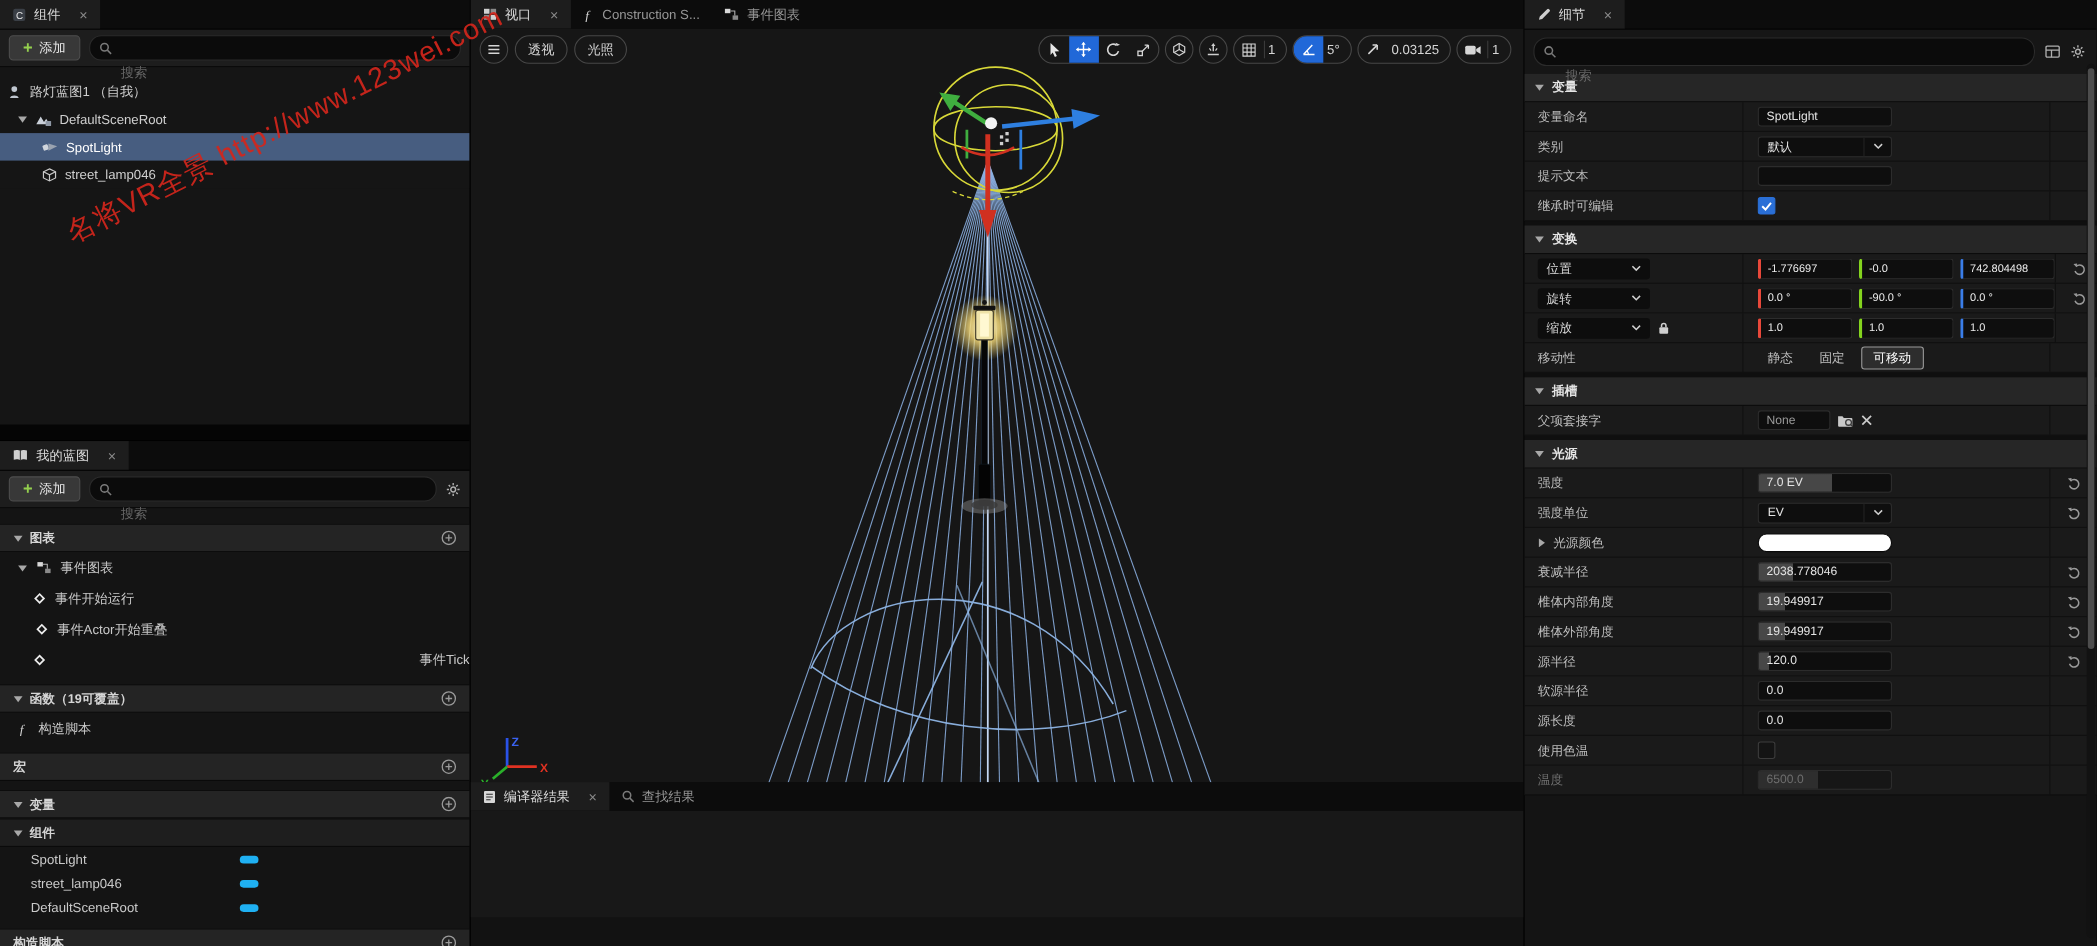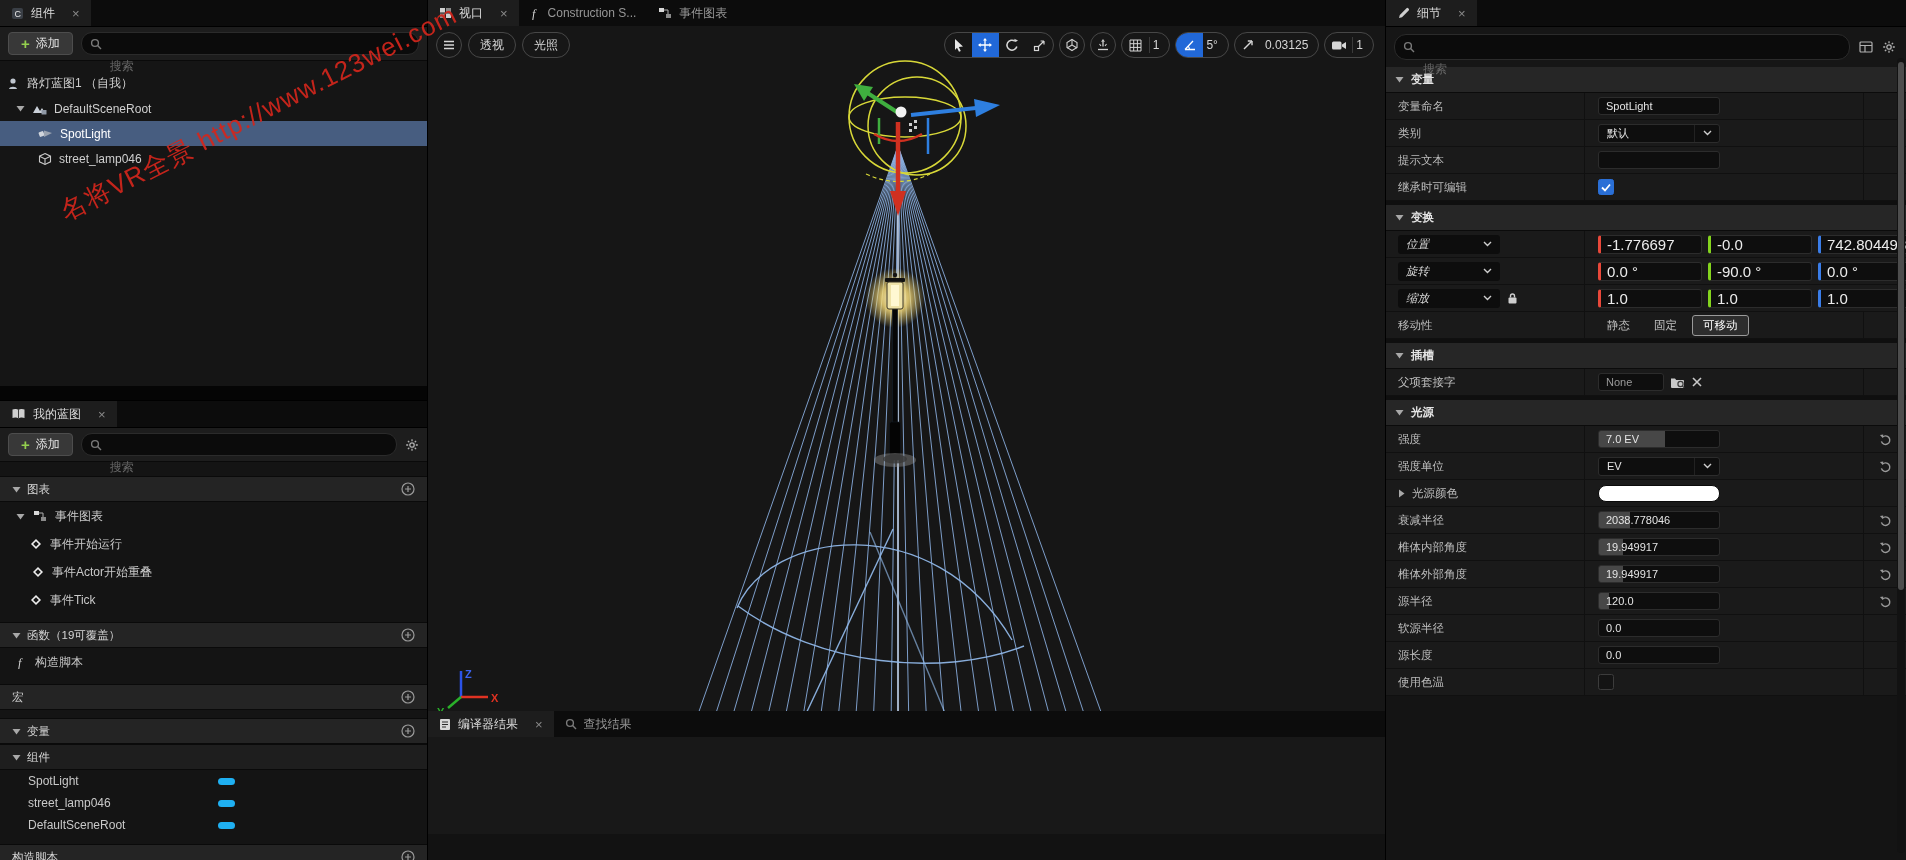--- a/index.html
+++ b/index.html
@@ -18,21 +18,21 @@
   .plus{color:#94d04e;font-size:15px;font-weight:bold;line-height:1;}
   .searchbox{flex:1;display:flex;align-items:center;gap:6px;height:21px;background:#0b0b0b;border:1px solid #2b2b2b;border-radius:11px;padding:0 8px;}
   .searchbox input{flex:1;background:transparent;border:none;outline:none;color:#ddd;font-size:12px;min-width:10px;margin-top:44px;}
   input::placeholder{color:#666;}
   
   #components-tree{padding-top:10px;background:#151515;}
   .comp-row{height:25px;display:flex;align-items:center;gap:7px;color:#cfcfcf;}
   .comp-row.selected{background:#475d80;color:#fff;}
   
   #mb-rows{background:#141414;}
-  .mb-header,.mb-subheader{height:24px;margin-top:8px;background:#242424;display:flex;align-items:center;gap:6px;padding:0 12px;color:#d6d6d6;font-size:11.5px;border-top:1px solid #0a0a0a;border-bottom:1px solid #0a0a0a;}
+  .mb-header,.mb-subheader{height:24px;margin-top:8px;background:#242424;display:flex;align-items:center;gap:6px;padding:0 12px;color:#d6d6d6;font-size:11.5px;border-top:1px solid #0a0a0a;border-bottom:1px solid #0a0a0a;font-weight:bold;}
   .mb-subheader{background:#1e1e1e;margin-top:0;}
   .mb-header:first-child{margin-top:14px;}
   .mb-plus{margin-left:auto;}
   .mb-item{height:28px;display:flex;align-items:center;gap:8px;color:#c9c9c9;position:relative;}
   .mb-item.small{height:22px;}
   .mb-pill{position:absolute;left:218px;width:17px;height:7px;border-radius:4px;background:#1fb0f2;}
   
   #viewport{position:absolute;top:26px;left:0;width:958px;height:711px;background:#151515;overflow:hidden;}
   .vp-topleft{position:absolute;top:6px;left:8px;display:flex;gap:6px;z-index:5;}
   .vp-topright{position:absolute;top:6px;right:12px;display:flex;gap:5px;z-index:5;align-items:center;}
@@ -53,22 +53,22 @@
   .d-section + .d-section, .d-row + .d-section{margin-top:4px;}
   .d-row{display:flex;align-items:stretch;height:27px;box-sizing:border-box;background:#1a1a1a;border-bottom:1px solid #101010;}
   .d-label{width:186px;flex:none;padding-left:12px;color:#bdbdbd;font-size:11.5px;display:flex;align-items:center;gap:7px;border-right:1px solid #101010;}
   .d-row.disabled .d-label{color:#6f6f6f;}
   .d-value{flex:1;display:flex;align-items:center;gap:6px;padding-left:13px;}
   .d-reset{width:42px;flex:none;display:flex;align-items:center;justify-content:center;border-left:1px solid #101010;}
   .fld{height:18px;background:#0e0e0e;border:1px solid #2c2c2c;border-radius:3px;color:#e4e4e4;font-size:11px;display:flex;align-items:center;padding:0 7px;box-sizing:border-box;}
   input.fld{outline:none;}
   .fld.single{width:122px;}
   .fld.socket{width:66px;color:#9a9a9a;}
-  .vfld{width:104px;height:19px;background:#0e0e0e;border:1px solid #2c2c2c;border-left-width:3px;border-radius:3px;color:#ececec;font-size:15px;display:flex;align-items:center;padding:0 6px;box-sizing:border-box;}
-  .vec-label{display:flex;align-items:center;justify-content:space-between;width:102px;height:19px;background:#0d0d0d;border-radius:3px;padding:0 8px;box-sizing:border-box;color:#d6d6d6;font-style:italic;}
+  .vfld{width:86px;height:19px;background:#0e0e0e;border:1px solid #2c2c2c;border-left-width:3px;border-radius:3px;color:#ececec;font-size:10px;display:flex;align-items:center;padding:0 6px;box-sizing:border-box;}
+  .vec-label{display:flex;align-items:center;justify-content:space-between;width:102px;height:19px;background:#0d0d0d;border-radius:3px;padding:0 8px;box-sizing:border-box;color:#d6d6d6;}
   .dd{display:flex;align-items:stretch;width:122px;height:19px;background:#0e0e0e;border:1px solid #2c2c2c;border-radius:3px;box-sizing:border-box;overflow:hidden;}
   .dd-v{flex:1;display:flex;align-items:center;padding-left:8px;color:#e4e4e4;font-size:11px;}
   .dd-c{width:24px;display:flex;align-items:center;justify-content:center;border-left:1px solid #222;}
   .checkbox{width:14px;height:14px;border-radius:2.5px;background:#141414;border:1px solid #3c3c3c;display:flex;align-items:center;justify-content:center;}
   .checkbox.checked{background:#2a6fd6;border-color:#2a6fd6;}
   .seg{color:#c2c2c2;font-size:11.5px;padding:0 9px;}
   .seg-sel{border:1px solid #9a9a9a;border-radius:3px;padding:2px 10px;color:#fff;background:#2d2d2d;}
   .swatch{width:120px;height:15px;border-radius:8px;border:1px solid #0a0a0a;}
   .scrollbar{position:absolute;right:1px;top:58px;width:8px;height:795px;background:#121212;border-radius:4px;}
   .scrollbar .thumb{position:absolute;left:1px;top:4px;width:6px;height:528px;background:#4d4d4d;border-radius:3px;}
@@ -229,21 +229,21 @@
       </div>
       <div class="mb-item" style="padding-left: 32px;">
         <span class="i">
           <svg width="12" height="12" viewBox="0 0 12 12">
             <path d="M6 1l5 5-5 5-5-5z" fill="#ededed"></path>
             <path d="M6 3.2L8.8 6 6 8.8 3.2 6z" fill="#161616"></path>
           </svg>
         </span>
         <span>事件Actor开始重叠</span>
       </div>
-      <div class="mb-item" style="padding-left: 30px;">
+      <div class="mb-item" style="padding-left: 30px; justify-content: space-between;">
         <span class="i">
           <svg width="12" height="12" viewBox="0 0 12 12">
             <path d="M6 1l5 5-5 5-5-5z" fill="#ededed"></path>
             <path d="M6 3.2L8.8 6 6 8.8 3.2 6z" fill="#161616"></path>
           </svg>
         </span>
         <span>事件Tick</span>
       </div>
       <div class="mb-header">
         <span class="i">
@@ -953,19 +953,28 @@
       </div>
       <div class="d-row">
         <div class="d-label">
           <span>使用色温</span>
         </div>
         <div class="d-value">
           <div class="checkbox"></div>
         </div>
         <div class="d-reset"></div>
       </div>
+      <div class="d-row disabled">
+        <div class="d-label">
+          <span>温度</span>
+        </div>
+        <div class="d-value">
+          <div class="fld single" style="background: linear-gradient(90deg, rgb(46, 46, 46) 45%, rgb(22, 22, 22) 45%); color: rgb(110, 110, 110);">6500.0</div>
+        </div>
+        <div class="d-reset"></div>
+      </div>
     </div>
   <div class="scrollbar">
       <div class="thumb"></div>
     </div>
 </div>
 
 <div id="watermark">名将VR全景 http://www.123wei.com</div>
 
 </body></html>

